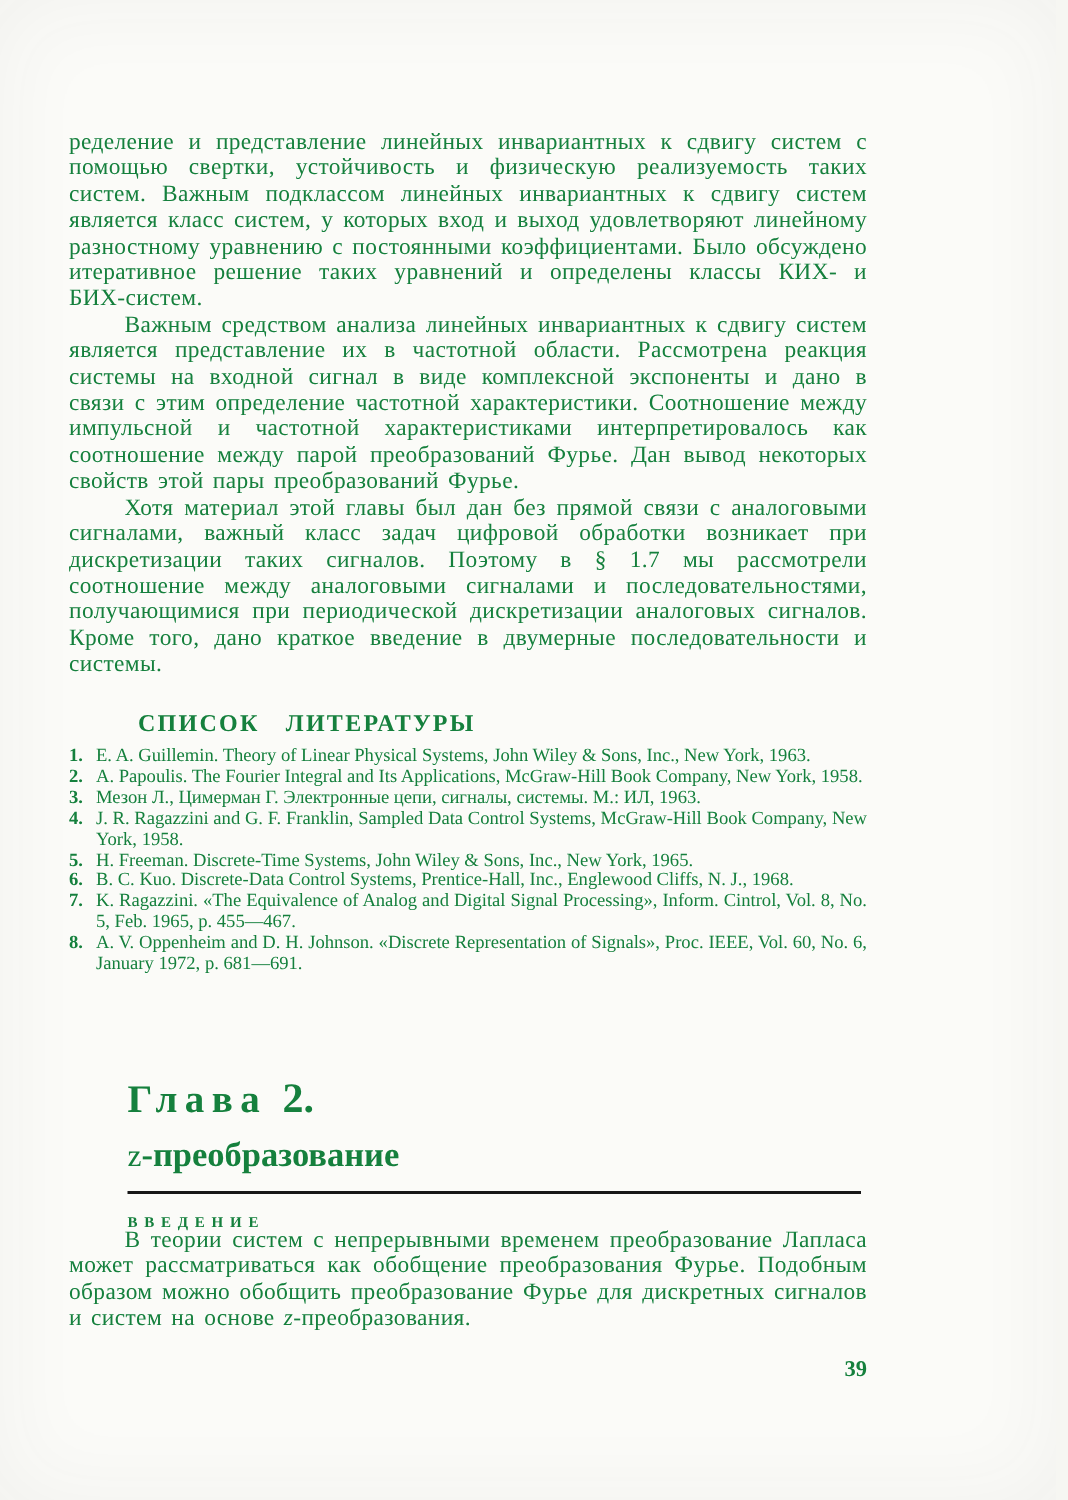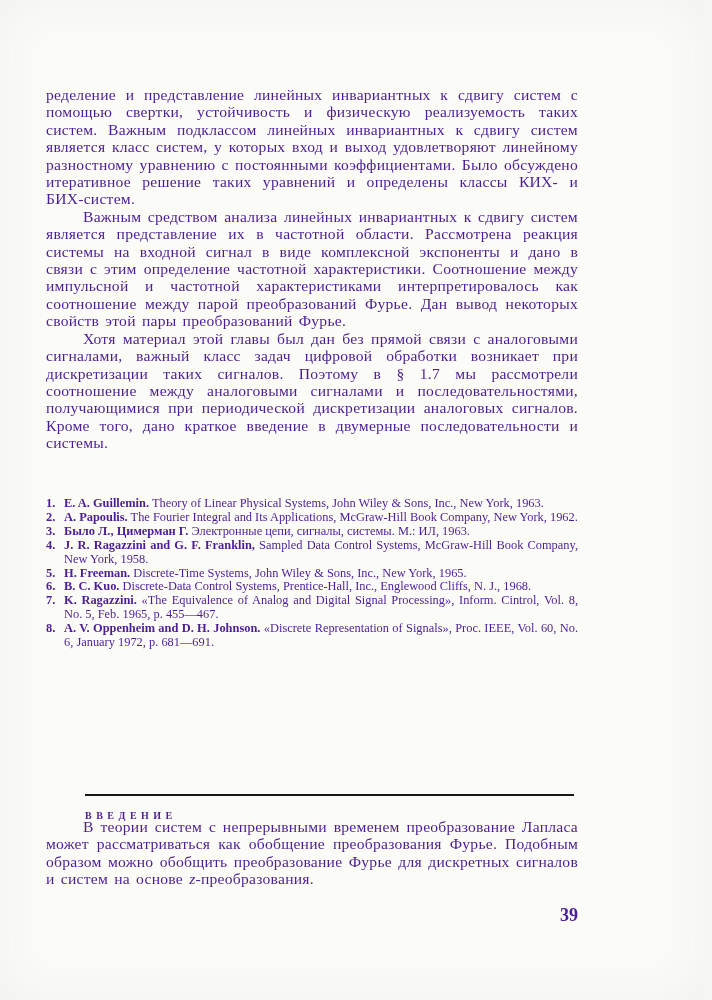--- a/index.html
+++ b/index.html
@@ -5,21 +5,21 @@
   html, body {
     margin: 0;
     padding: 0;
     background: #f6f6f2;
   }
   .page {
     position: relative;
     width: 704px;
     height: 1000px;
     background: #fbfbf8;
-    color: #4c1d95;
+    color: #15803d;
     font-family: "Liberation Serif", "DejaVu Serif", serif;
     overflow: hidden;
     box-shadow: inset 0 0 60px rgba(60,60,50,0.05);
   }
   .abs { position: absolute; }
 
   
   .summary {
     left: 46px; top: 86px; width: 532px;
   }
@@ -50,21 +50,21 @@
     position: relative;
     padding-left: 18px;
     text-align: justify;
     margin: 0;
   }
   .biblio-num {
     position: absolute;
     left: 0;
     font-weight: bold;
   }
-  .biblio-authors { font-weight: bold; }
+  .biblio-authors { font-weight: normal; }
 
   
   .chapter-label {
     left: 85px; top: 717px;
     font-size: 26px;
     font-weight: bold;
     white-space: nowrap;
   }
   .chapter-label .spaced { letter-spacing: 5px; }
   .chapter-label .num { font-size: 28px; margin-left: 10px; }
@@ -91,63 +91,70 @@
   }
   .intro-par-wrap {
     left: 46px; top: 818px; width: 532px;
   }
   .z-inline { font-style: italic; }
 
   .page-number {
     left: 46px; top: 905px; width: 532px;
     text-align: right;
     font-weight: bold;
-    font-size: 18px;
+    font-size: 15px;
   }
 </style>
 </head>
 <body>
 
 <div class="page">
 
   <div class="abs summary">
     <p class="body-par">ределение и представление линейных инвариантных к сдвигу систем с помощью свертки, устойчивость и физическую реализуемость таких систем. Важным подклассом линейных инвариантных к сдвигу систем является класс систем, у которых вход и выход удовлетворяют линейному разностному уравнению с постоянными коэффициентами. Было обсуждено итеративное решение таких уравнений и определены классы КИХ- и БИХ-систем.</p>
     <p class="body-par indent">Важным средством анализа линейных инвариантных к сдвигу систем является представление их в частотной области. Рассмотрена реакция системы на входной сигнал в виде комплексной экспоненты и дано в связи с этим определение частотной характеристики. Соотношение между импульсной и частотной характеристиками интерпретировалось как соотношение между парой преобразований Фурье. Дан вывод некоторых свойств этой пары преобразований Фурье.</p>
     <p class="body-par indent">Хотя материал этой главы был дан без прямой связи с аналоговыми сигналами, важный класс задач цифровой обработки возникает при дискретизации таких сигналов. Поэтому в § 1.7 мы рассмотрели соотношение между аналоговыми сигналами и последовательностями, получающимися при периодической дискретизации аналоговых сигналов. Кроме того, дано краткое введение в двумерные последовательности и системы.</p>
   </div>
 
+  <div class="abs biblio-heading">СПИСОК ЛИТЕРАТУРЫ</div>
 
   <div class="abs biblio">
     <p class="biblio-item">
       <span class="biblio-num">1.</span><span class="biblio-authors">E. A. Guillemin.</span><span> Theory of Linear Physical Systems, John Wiley &amp; Sons, Inc., New York, 1963.</span>
     </p>
     <p class="biblio-item">
-      <span class="biblio-num">2.</span><span class="biblio-authors">A. Papoulis.</span><span> The Fourier Integral and Its Applications, McGraw-Hill Book Company, New York, 1962.</span>
+      <span class="biblio-num">2.</span><span class="biblio-authors">A. Papoulis.</span><span> The Fourier Integral and Its Applications, McGraw-Hill Book Company, New York, 1958.</span>
     </p>
     <p class="biblio-item">
-      <span class="biblio-num">3.</span><span class="biblio-authors">Было Л., Цимерман Г.</span><span> Электронные цепи, сигналы, системы. М.: ИЛ, 1963.</span>
+      <span class="biblio-num">3.</span><span class="biblio-authors">Мезон Л., Цимерман Г.</span><span> Электронные цепи, сигналы, системы. М.: ИЛ, 1963.</span>
     </p>
     <p class="biblio-item">
       <span class="biblio-num">4.</span><span class="biblio-authors">J. R. Ragazzini and G. F. Franklin,</span><span> Sampled Data Control Systems, McGraw-Hill Book Company, New York, 1958.</span>
     </p>
     <p class="biblio-item">
       <span class="biblio-num">5.</span><span class="biblio-authors">H. Freeman.</span><span> Discrete-Time Systems, John Wiley &amp; Sons, Inc., New York, 1965.</span>
     </p>
     <p class="biblio-item">
       <span class="biblio-num">6.</span><span class="biblio-authors">B. C. Kuo.</span><span> Discrete-Data Control Systems, Prentice-Hall, Inc., Englewood Cliffs, N. J., 1968.</span>
     </p>
     <p class="biblio-item">
       <span class="biblio-num">7.</span><span class="biblio-authors">K. Ragazzini.</span><span> «The Equivalence of Analog and Digital Signal Processing», Inform. Cintrol, Vol. 8, No. 5, Feb. 1965, p. 455—467.</span>
     </p>
     <p class="biblio-item">
       <span class="biblio-num">8.</span><span class="biblio-authors">A. V. Oppenheim and D. H. Johnson.</span><span> «Discrete Representation of Signals», Proc. IEEE, Vol. 60, No. 6, January 1972, p. 681—691.</span>
     </p>
   </div>
 
+  <div class="abs chapter-label">
+    <span class="spaced">Глава</span><span class="num">2.</span>
+  </div>
 
+  <div class="abs chapter-title">
+    <span class="z-char">z</span><span>-преобразование</span>
+  </div>
 
   <div class="abs rule"></div>
 
   <div class="abs intro-heading">ВВЕДЕНИЕ</div>
 
   <div class="abs intro-par-wrap">
     <p class="body-par indent"><span>В теории систем с непрерывными временем преобразование Лапласа может рассматриваться как обобщение преобразования Фурье. Подобным образом можно обобщить преобразование Фурье для дискретных сигналов и систем на основе </span><span class="z-inline">z</span><span>-преобразования.</span></p>
   </div>
 
   <div class="abs page-number">39</div>

